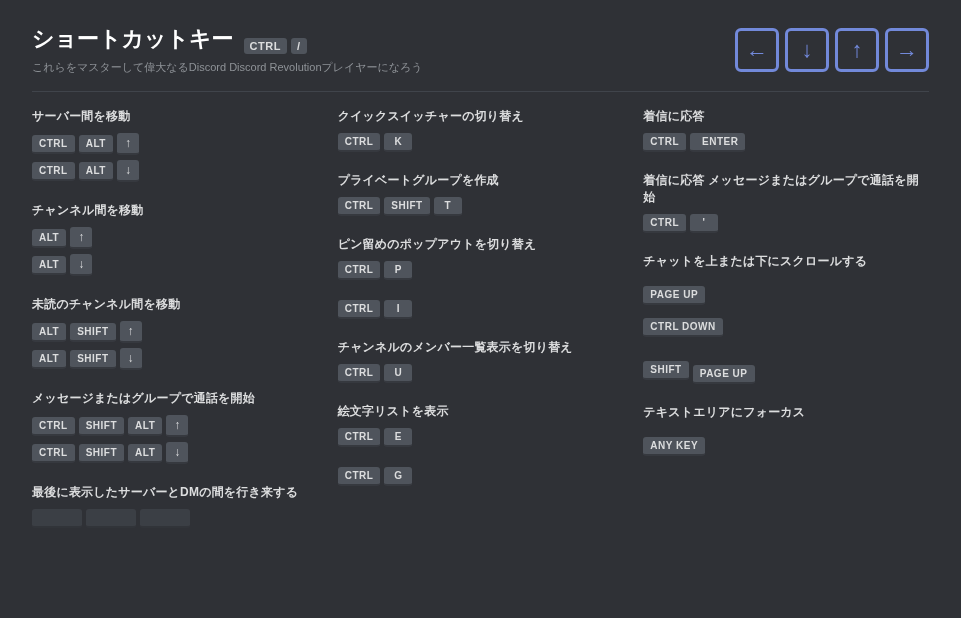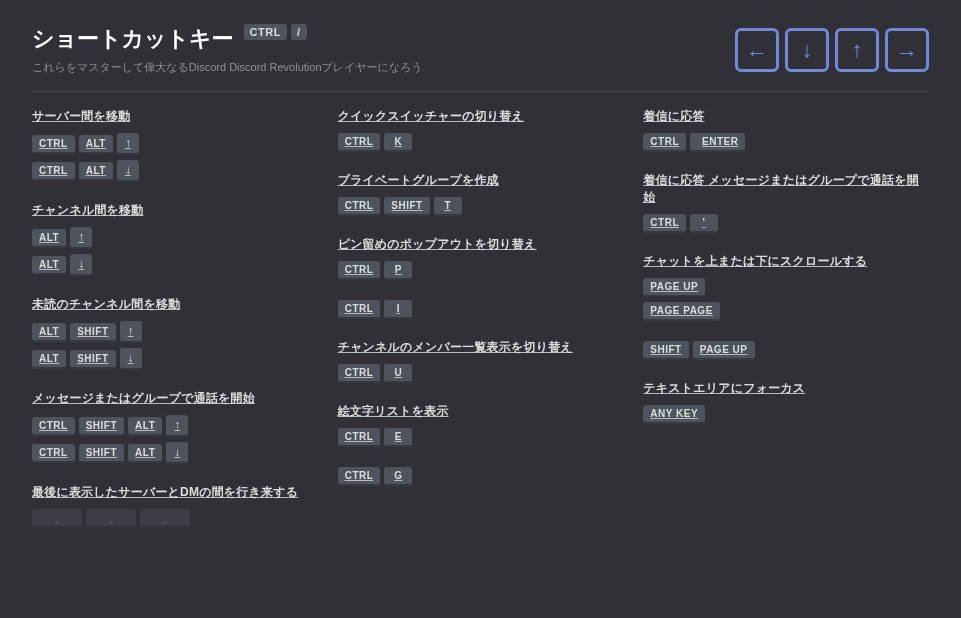--- a/index.html
+++ b/index.html
@@ -17,21 +17,21 @@
     }
     .header-area {
       display: flex;
       justify-content: space-between;
       align-items: flex-start;
       margin-bottom: 8px;
     }
     .title-block {}
     .title-row {
       display: flex;
-      align-items: flex-start;
+      align-items: flex-end;
       gap: 10px;
       margin-bottom: 6px;
     }
     .page-title {
       color: #ffffff;
       font-size: 22px;
       font-weight: 700;
     }
     .badge-group {
       display: flex;
@@ -70,21 +70,20 @@
     }
     .divider {
       border: none;
       border-top: 1px solid #40444b;
       margin: 16px 0;
     }
     .columns {
       display: grid;
       grid-template-columns: 1fr 1fr 1fr;
       gap: 0 20px;
-      text-decoration: underline;
     }
     .col {}
     .section {
       margin-bottom: 20px;
     }
     .section-title {
       color: #dcddde;
       font-size: 12px;
       font-weight: 600;
       margin-bottom: 8px;
@@ -110,20 +109,21 @@
       min-width: 28px;
       text-align: center;
       white-space: nowrap;
     }
     .key.wide {
       min-width: 44px;
       padding-left: 12px;
     }
     .key.wider {
       min-width: 60px;
+      margin-top: 8px;
     }
     .arrow-key {
       width: 22px;
       height: 22px;
       background: #4f545c;
       border-radius: 3px;
       border-bottom: 2px solid #36393f;
       display: inline-flex;
       align-items: center;
       justify-content: center;
@@ -302,21 +302,21 @@
           <span class="key">'</span>
         </div>
       </div>
 
       <div class="section">
         <div class="section-title">チャットを上または下にスクロールする</div>
         <div class="key-row">
           <span class="key wider">PAGE UP</span>
         </div>
         <div class="key-row">
-          <span class="key wider">PAGE PAGE</span>
+          <span class="key wider">CTRL DOWN</span>
         </div>
       </div>
 
       <div class="section">
         <div class="key-row">
           <span class="key">SHIFT</span>
           <span class="key wider">PAGE UP</span>
         </div>
       </div>
 

